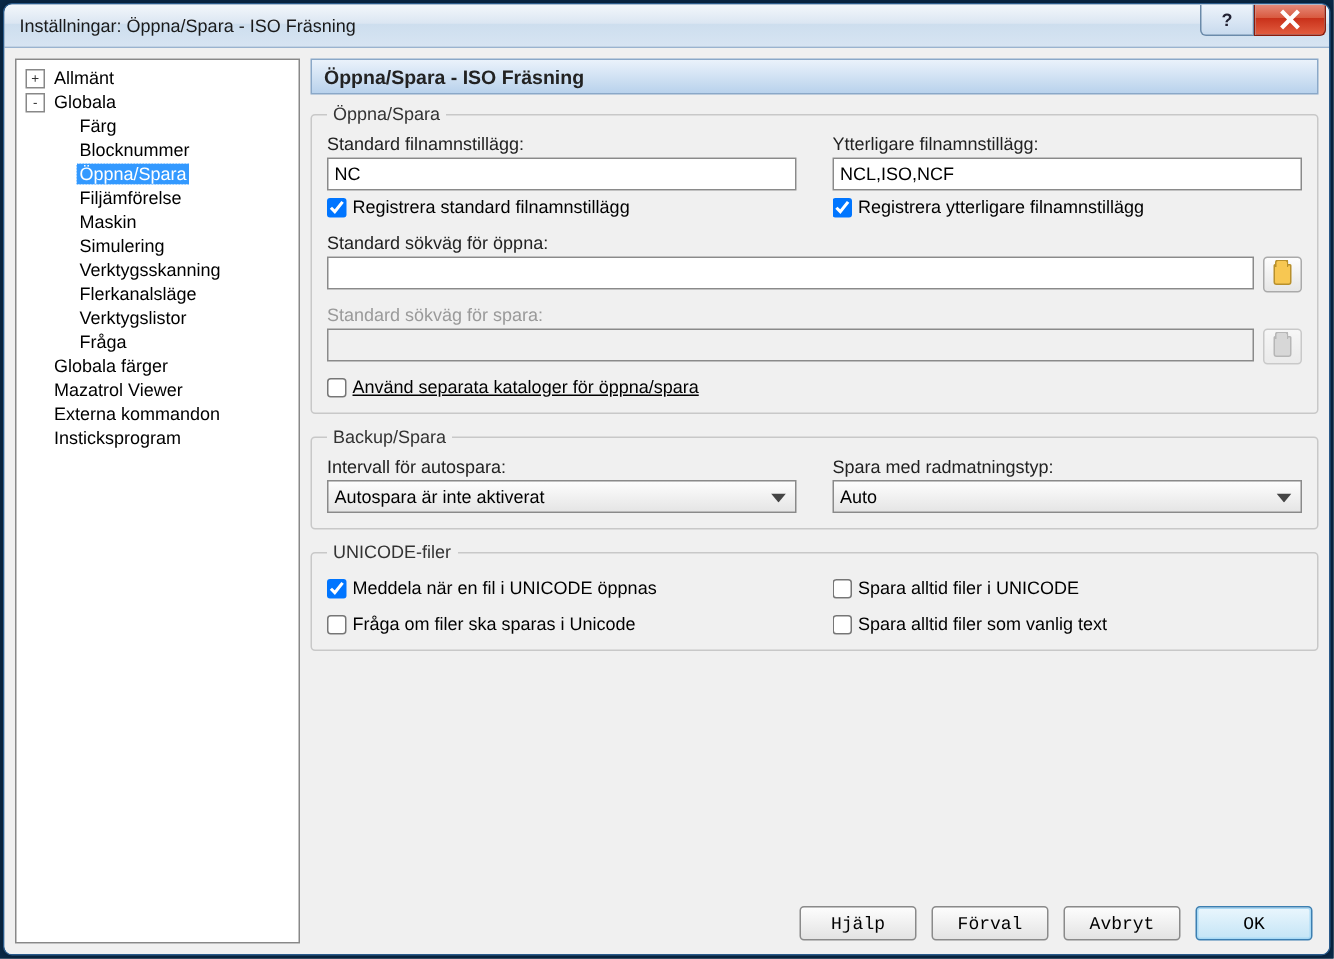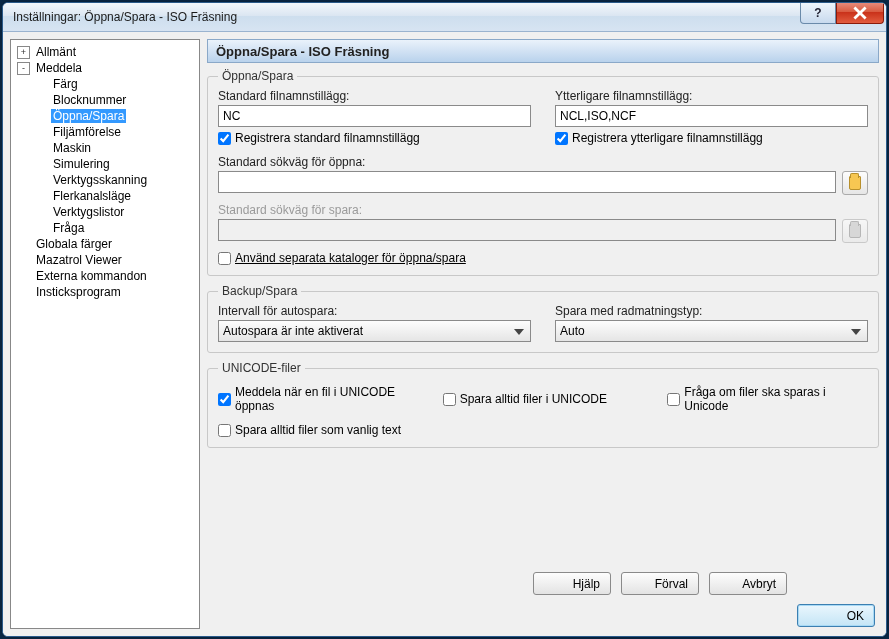--- a/index.html
+++ b/index.html
@@ -192,33 +192,31 @@
     display: flex;
     justify-content: flex-end;
     gap: 10px;
     padding: 6px 4px 2px 0;
   }
   .btn {
     min-width: 78px; height: 23px;
     border: 1px solid #8a8a8a;
     border-radius: 3px;
     background: linear-gradient(to bottom, #fdfdfd, #e3e3e3);
-    font-family: Liberation Sans, sans-serif; font-size: 12px;
+    font-family: Liberation Mono, monospace; font-size: 12px;
     padding: 0 10px;
-    text-align: right;
   }
   .btn.default {
     border: 1px solid #3c7fb1;
     background: linear-gradient(to bottom, #eaf6fd, #c4e5f6);
     box-shadow: inset 0 0 0 1px #a7d9f5;
-    margin-top: 32px;
   }
   .unicode-grid {
     display: grid;
-    grid-template-columns: 1fr 1fr 1fr;
+    grid-template-columns: 1fr 1fr;
     gap: 6px 24px;
   }
 </style>
 </head>
 <body>
 
 <div class="window">
   <div class="titlebar">
     <span class="title">Inställningar: Öppna/Spara - ISO Fräsning</span>
     <div class="winbtns">
@@ -235,21 +233,21 @@
 
   <div class="body">
     <div class="tree-panel">
       <div class="tree" id="tree">
           <div class="tree-node">
             <span class="expander">+</span>
             <span class="tree-label">Allmänt</span>
           </div>
           <div class="tree-node">
             <span class="expander">-</span>
-            <span class="tree-label">Meddela</span>
+            <span class="tree-label">Globala</span>
           </div>
           <div class="tree-node">
             <span class="spacer"></span>
             <span class="conn"></span>
             <span class="tree-label">Färg</span>
           </div>
           <div class="tree-node">
             <span class="spacer"></span>
             <span class="conn"></span>
             <span class="tree-label">Blocknummer</span>

